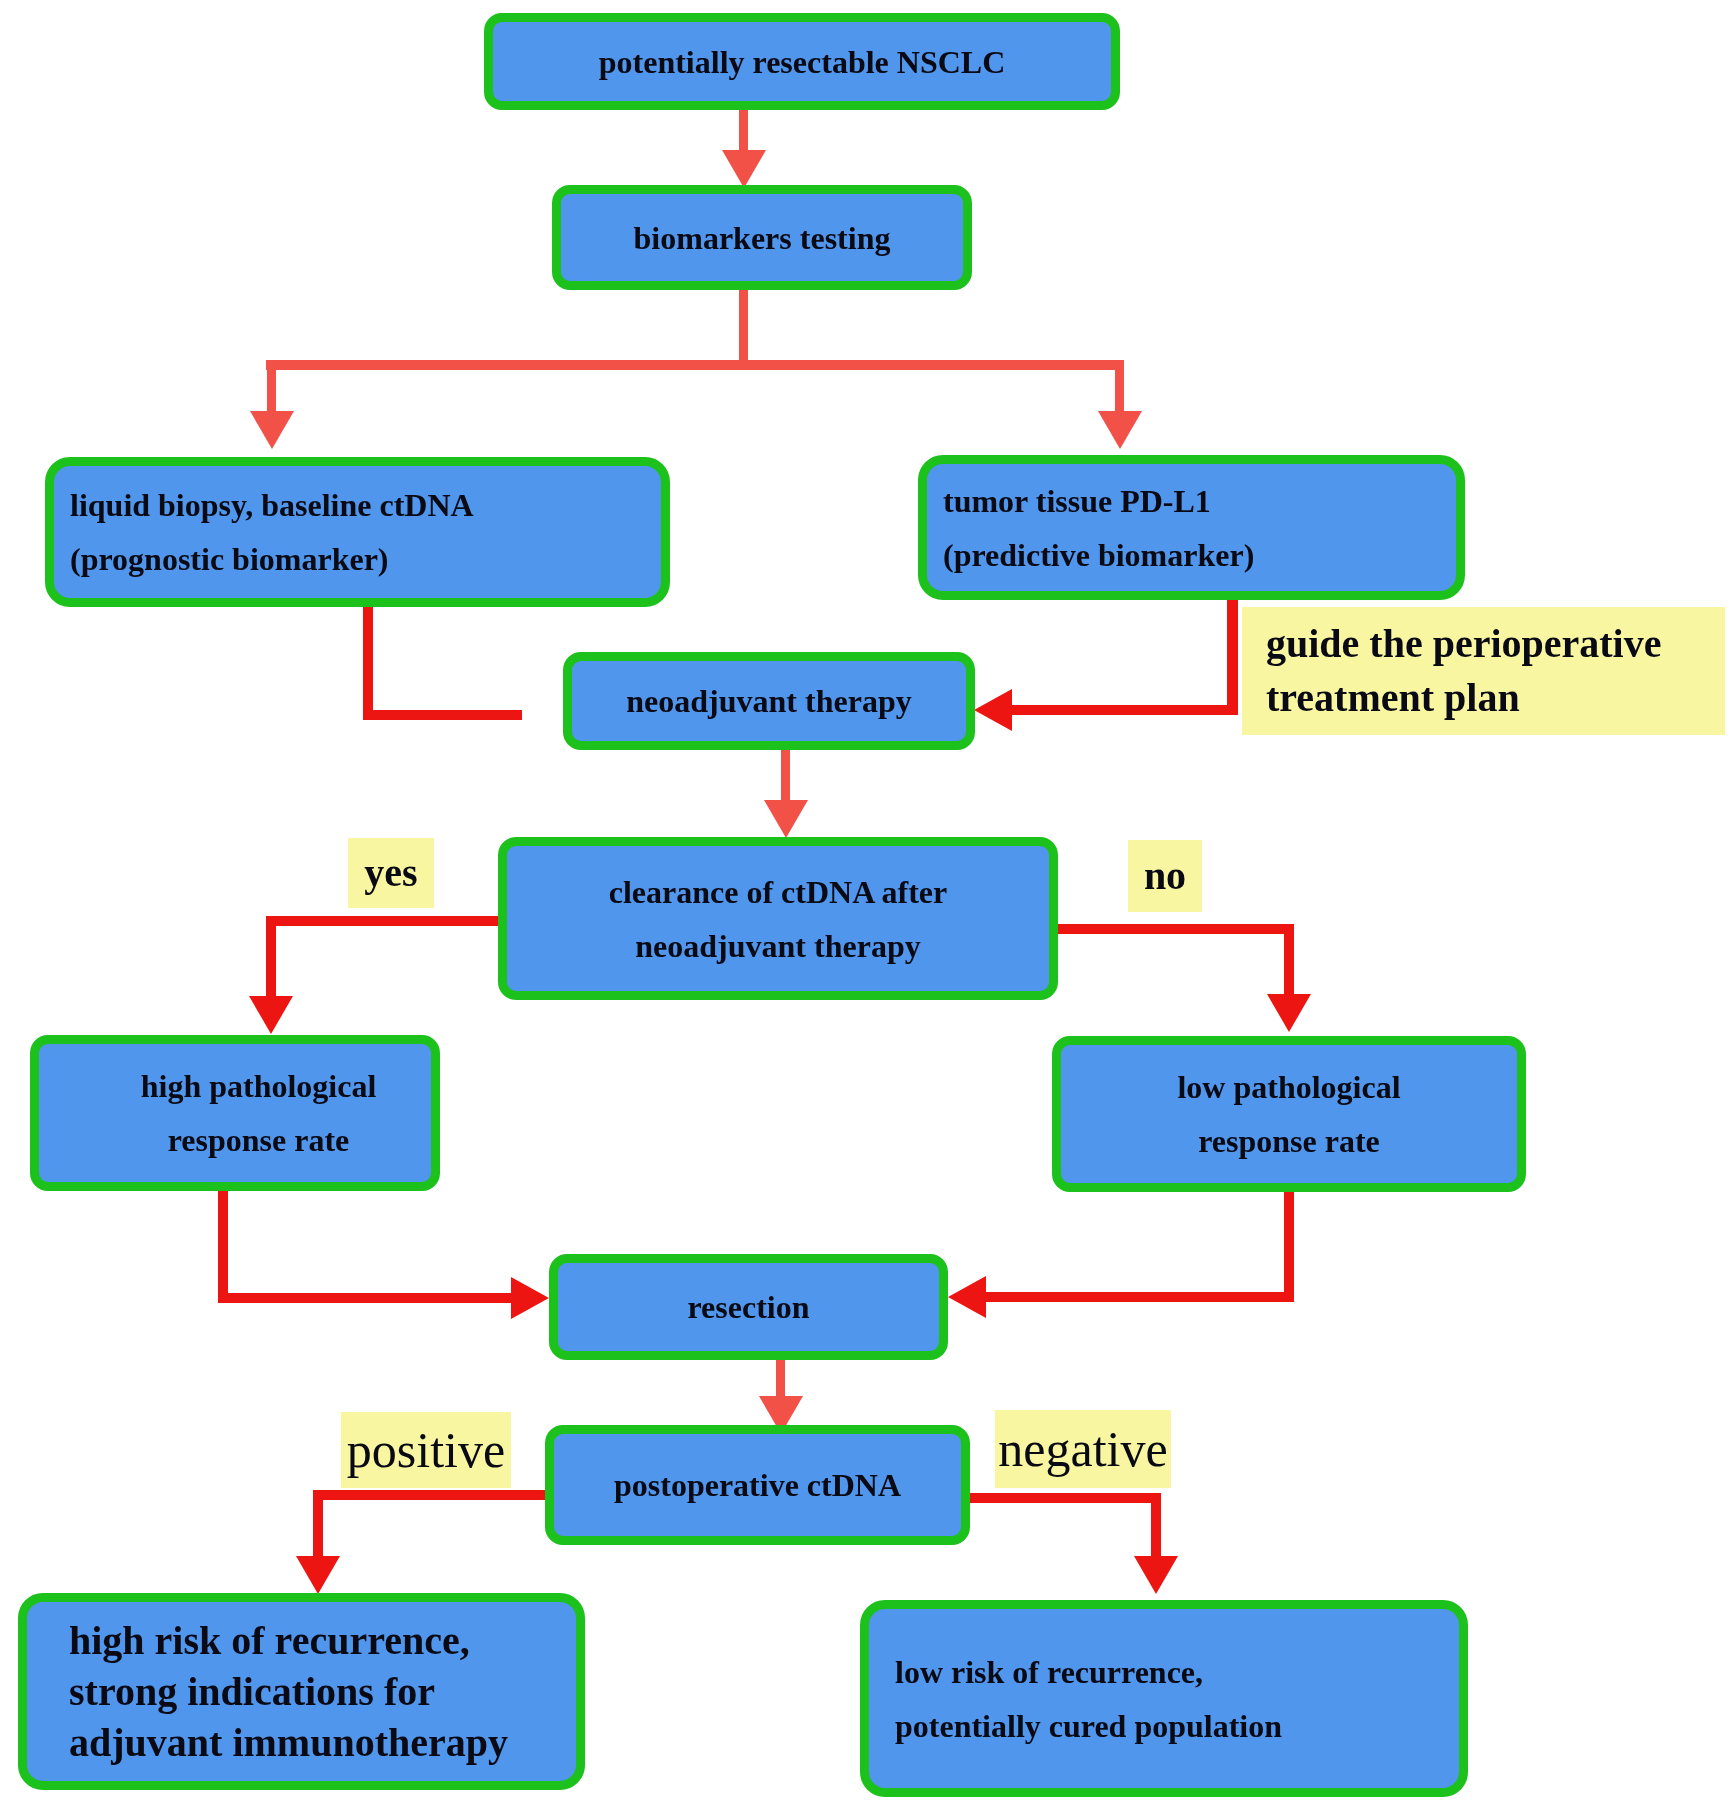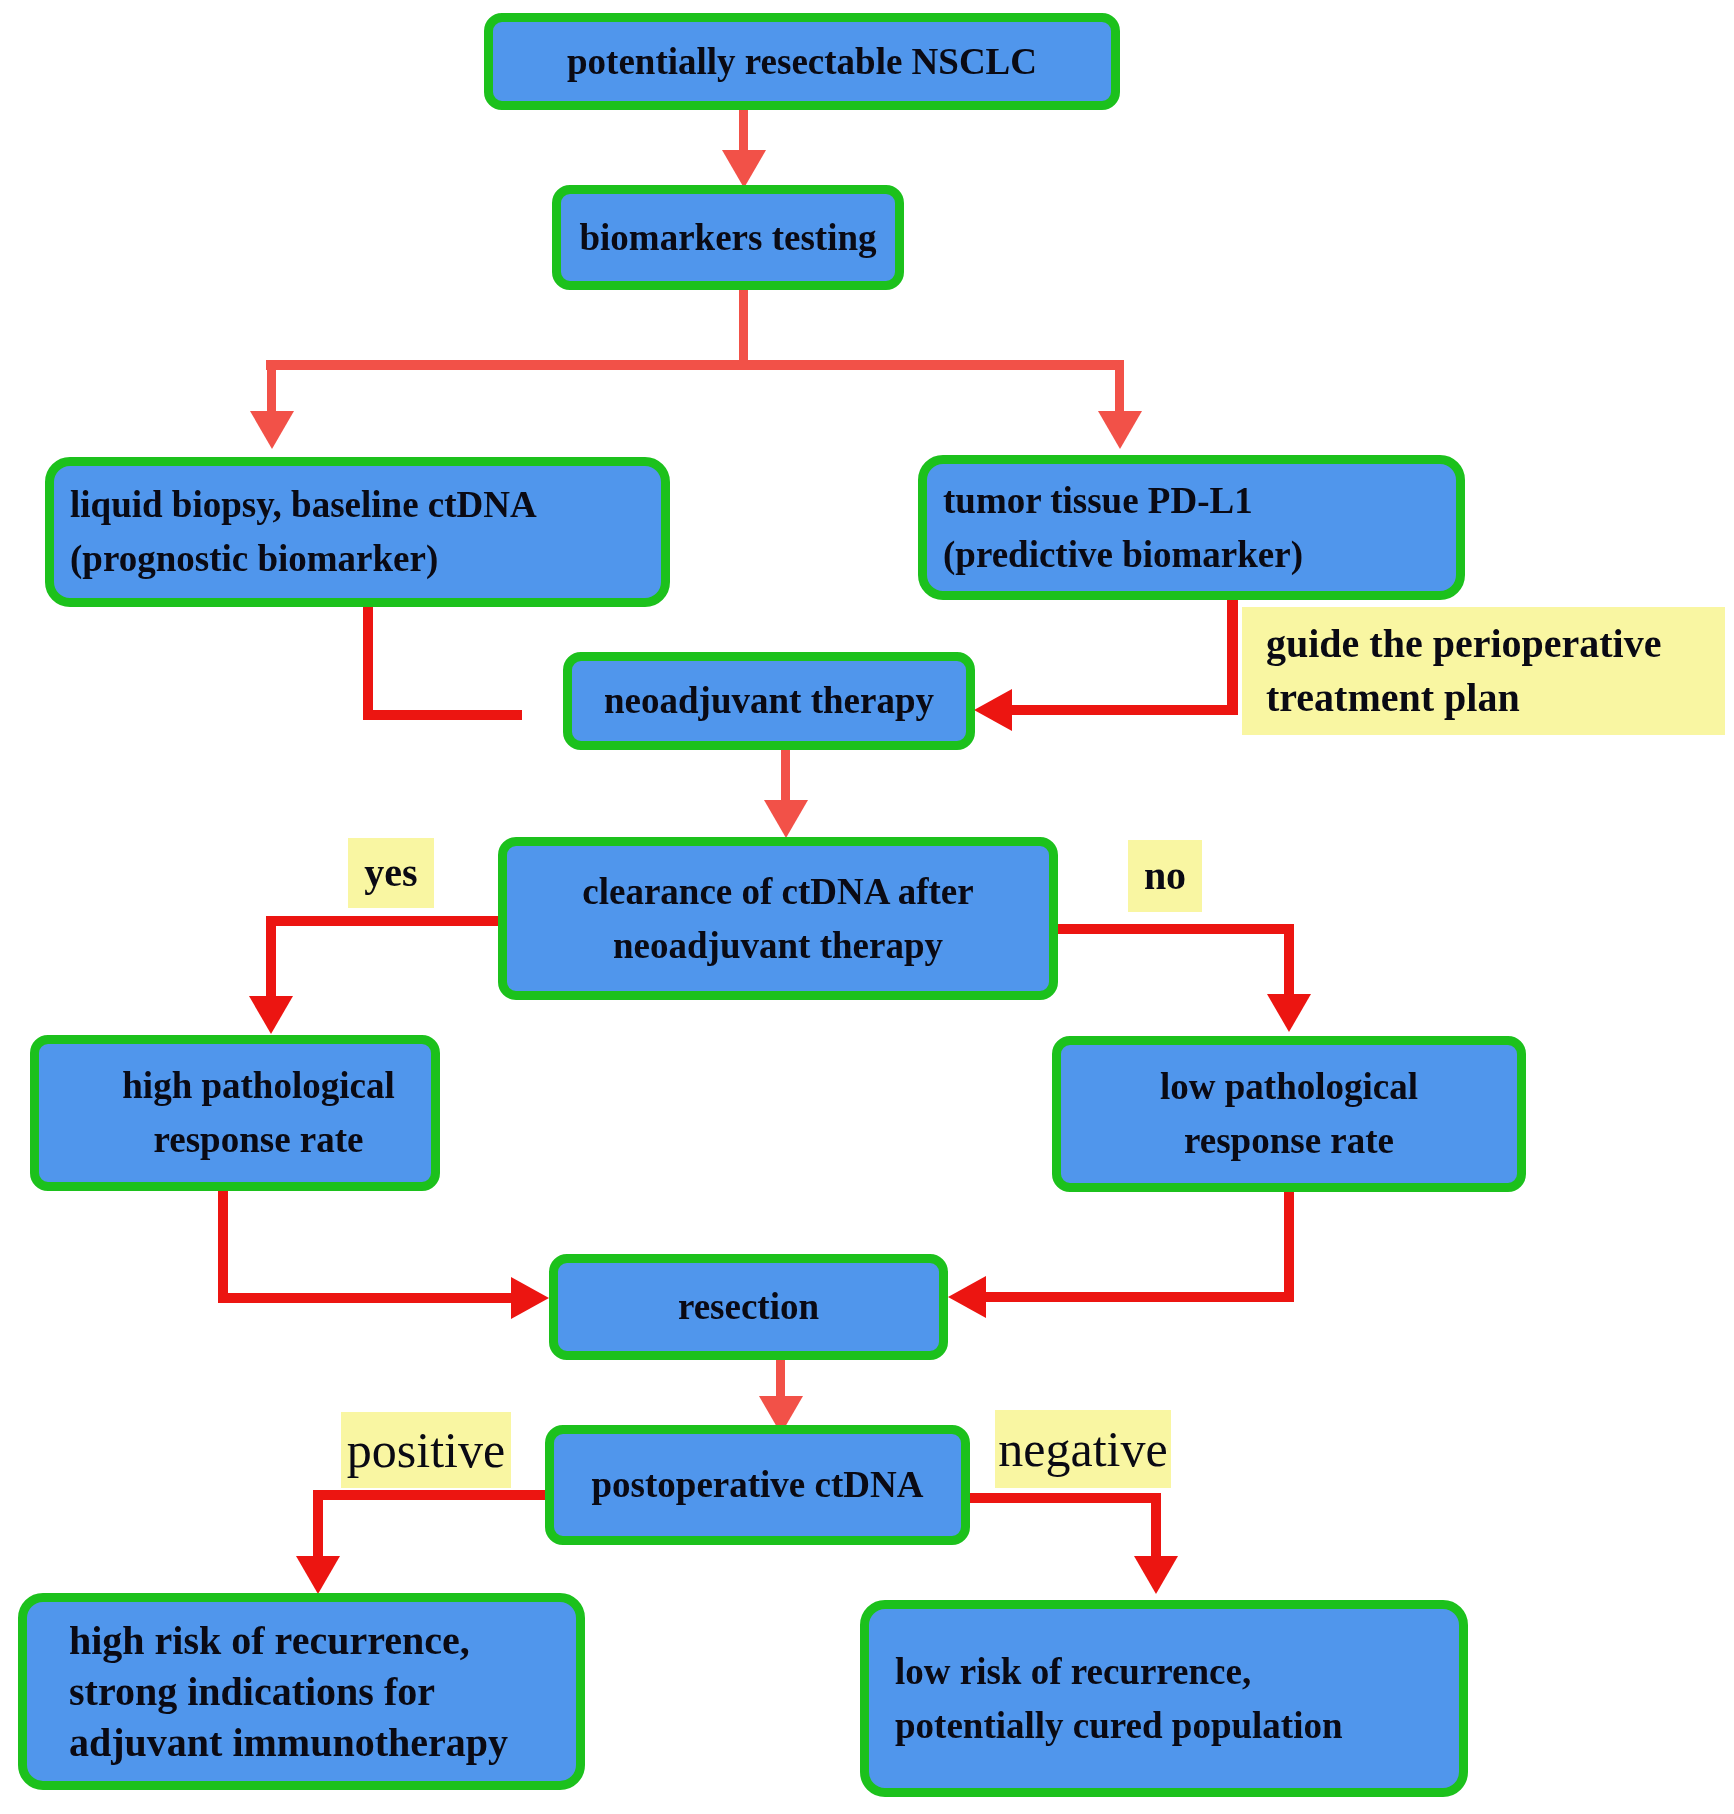--- a/index.html
+++ b/index.html
@@ -14,21 +14,21 @@
   #canvas{
     position:relative;width:1734px;height:1814px;background:#ffffff;overflow:hidden;
     font-family:"Liberation Serif","DejaVu Serif",serif;color:var(--text);
   }
   .node{
     position:absolute;box-sizing:border-box;
     background:var(--box-fill);
     border:9px solid var(--box-border);
     border-radius:18px;
     display:flex;flex-direction:column;justify-content:center;
-    font-weight:700;font-size:37px;line-height:54px;
+    font-weight:700;font-size:32px;line-height:54px;
   }
   .node.center{align-items:center;text-align:center;}
   .node.leftal{align-items:flex-start;text-align:left;border-radius:25px;}
   .node span{display:block;white-space:nowrap;}
   .ylabel{
     position:absolute;box-sizing:border-box;
     background:var(--label-yellow);
     display:flex;flex-direction:column;justify-content:center;align-items:center;
     font-size:50px;line-height:54px;text-align:center;
   }
@@ -137,21 +137,21 @@
   </div>
 
   <div class="ylabel" style="left:995px;top:1410px;width:176px;height:78px;">
     <span>negative</span>
   </div>
 
   <div class="node center" style="left:484px;top:13px;width:636px;height:97px;">
     <span>potentially resectable NSCLC</span>
   </div>
 
-  <div class="node center" style="left:552px;top:185px;width:352px;height:105px;">
+  <div class="node center" style="left:552px;top:185px;width:420px;height:105px;">
     <span>biomarkers testing</span>
   </div>
 
   <div class="node leftal" style="left:45px;top:457px;width:625px;height:150px;padding-left:16px;">
     <span>liquid biopsy, baseline ctDNA</span>
     <span>(prognostic biomarker)</span>
   </div>
 
   <div class="node leftal" style="left:918px;top:455px;width:547px;height:145px;padding-left:16px;">
     <span>tumor tissue PD-L1</span>

